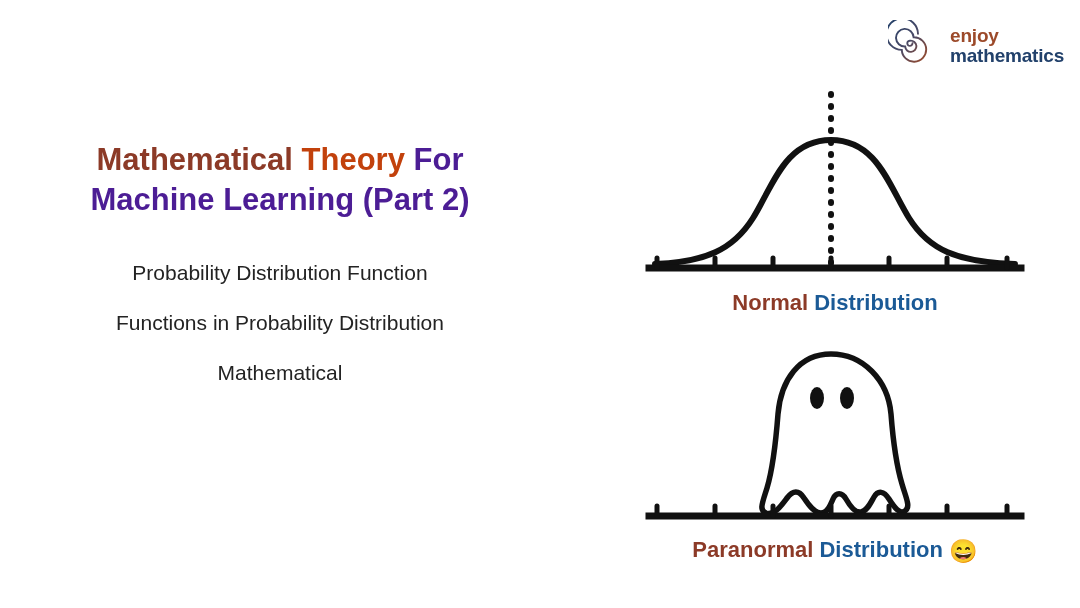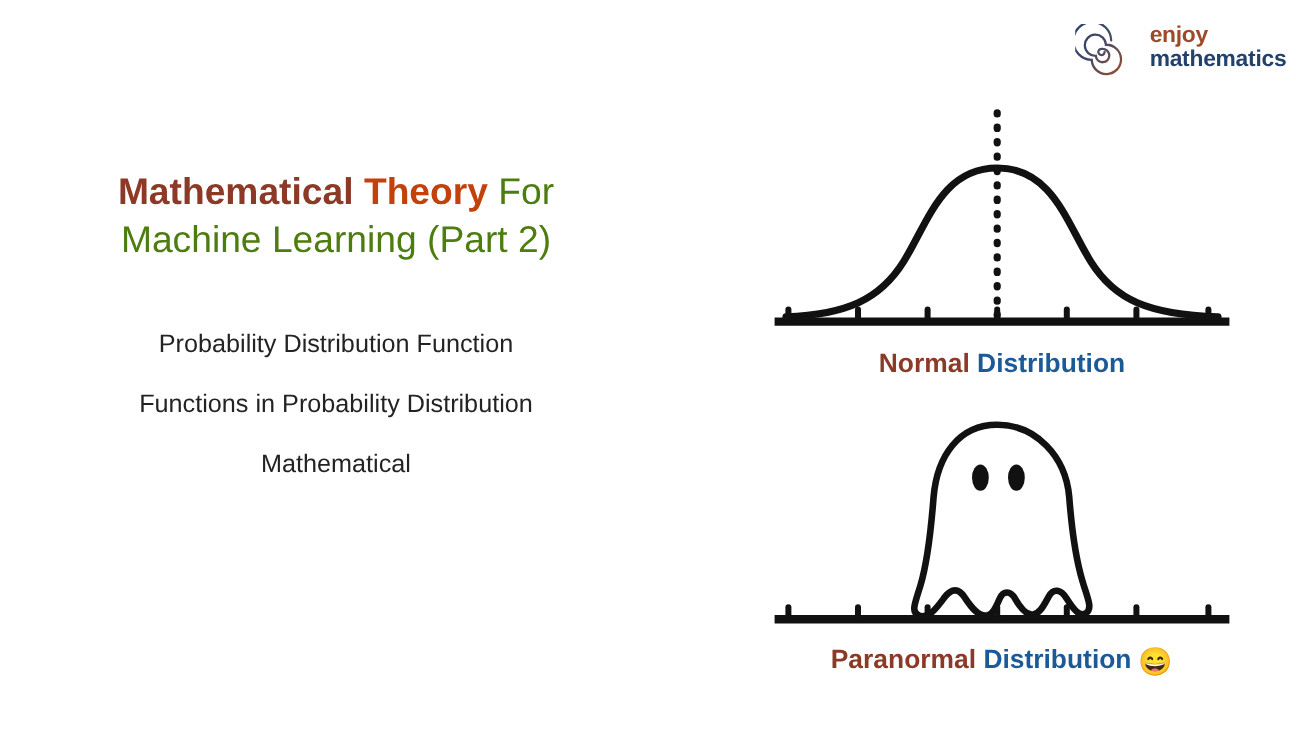--- a/index.html
+++ b/index.html
@@ -17,23 +17,23 @@
     width: 1080px;
     height: 608px;
     background: #ffffff;
     overflow: hidden;
   }
 
   
   .logo {
     position: absolute;
     top: 20px;
-    right: 8px;
+    right: 16px;
     display: flex;
-    align-items: flex-start;
+    align-items: flex-end;
     gap: 16px;
   }
   .logo-mark {
     width: 46px;
     height: 46px;
     flex: 0 0 auto;
   }
   .logo-words {
     display: flex;
     flex-direction: column;
@@ -62,24 +62,24 @@
   }
   .title {
     font-size: 31px;
     font-weight: bold;
     line-height: 1.30;
     color: #222222;
     padding: 0 60px;
   }
   .title .w-red { color: #8c3a27; }
   .title .w-blue { color: #c2410c; }
-  .title .w-plain { color: #4d7c0f; font-weight: normal; }
+  .title .w-plain { color: #4c1d95; font-weight: bold; }
 
   .topic-list {
-    margin-top: 52px;
+    margin-top: 38px;
     padding: 0 60px;
   }
   .topic {
     font-size: 21px;
     line-height: 1.35;
     color: #232323;
     margin-bottom: 22px;
   }
 
   

